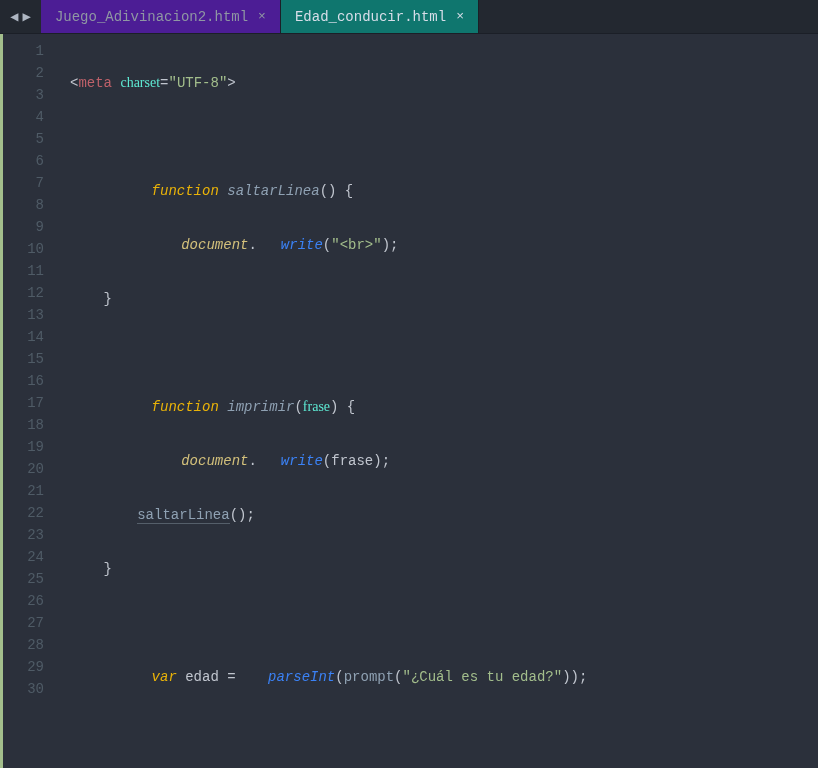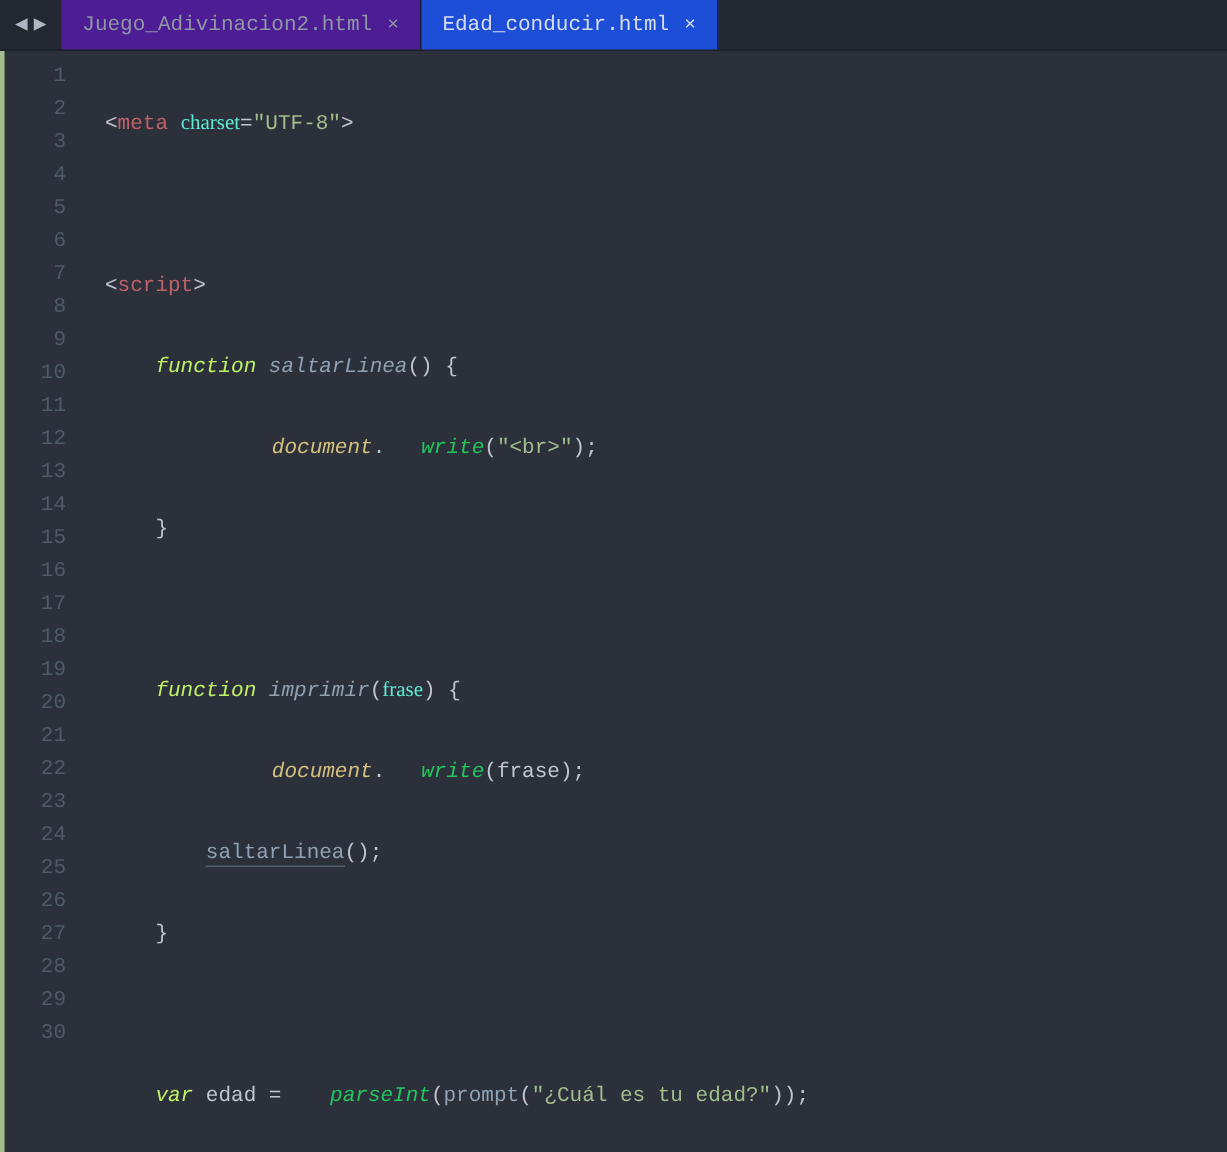--- a/index.html
+++ b/index.html
@@ -32,21 +32,21 @@
     gap:10px;
     padding:0 14px;
     color:#8f97a3;
     background:#4c1d95;
     border-right:1px solid #1b1f27;
     height:100%;
     cursor:pointer;
     position:relative;
   }
   .tab.active {
-    background:#1d4ed8;
+    background:#0f766e;
     color:#d8dee9;
   }
   .tab .close {
     color:#8f97a3;
     font-size:13px;
   }
   .tab.active .close { color:#d8dee9; }
   .editor {
     display:flex;
     height:calc(100% - 34px);
@@ -79,25 +79,25 @@
     padding-left:10px;
     white-space:pre;
     position:relative;
   }
   .code .line { height:22px; line-height:22px; }
   
   .pun  { color:#c0c5ce; }
   .tag  { color:#bf616a;text-align:center; }
   .attr { color:#5eead4;font-family:Liberation Serif, serif; }
   .str  { color:#a3be8c; }
-  .kw   { color:#bef264; font-style:italic; }
+  .kw   { color:#eab308; font-style:italic;margin-left:48px; }
   .fn   { color:#8fa1b3; font-style:italic; }
   .var  { color:#c0c5ce; }
   .obj  { color:#d3c07b; font-style:italic;margin-left:44px; }
-  .meth { color:#22c55e; font-style:italic;padding-left:24px; }
+  .meth { color:#3b82f6; font-style:italic;padding-left:24px; }
   .call { color:#8fa1b3; }
   .op   { color:#c0c5ce; }
   .under { border-bottom:1px solid #555f6a; padding-bottom:0; }
 </style>
 </head>
 <body>
 
 <div class="tabbar">
   <div class="nav-arrows">
     <span>◀</span>
@@ -146,21 +146,20 @@
       <div>27</div>
       <div>28</div>
       <div>29</div>
       <div>30</div>
     </div>
   </div>
 
   <div class="code">
     <div class="line"><span class="pun">&lt;</span><span class="tag">meta</span><span class="pun"> </span><span class="attr">charset</span><span class="pun">=</span><span class="str">"UTF-8"</span><span class="pun">&gt;</span></div>
     <div class="line"></div>
-    <div class="line"><span class="pun">&lt;</span><span class="tag">script</span><span class="pun">&gt;</span></div>
     <div class="line">    <span class="kw">function </span><span class="fn">saltarLinea</span><span class="pun">() {</span></div>
     <div class="line">        <span class="obj">document</span><span class="pun">.</span><span class="meth">write</span><span class="pun">(</span><span class="str">"&lt;br&gt;"</span><span class="pun">);</span></div>
     <div class="line">    <span class="pun">}</span></div>
     <div class="line"></div>
     <div class="line">    <span class="kw">function </span><span class="fn">imprimir</span><span class="pun">(</span><span class="attr">frase</span><span class="pun">) {</span></div>
     <div class="line">        <span class="obj">document</span><span class="pun">.</span><span class="meth">write</span><span class="pun">(</span><span class="var">frase</span><span class="pun">);</span></div>
     <div class="line">        <span class="call under">saltarLinea</span><span class="pun">();</span></div>
     <div class="line">    <span class="pun">}</span></div>
     <div class="line"></div>
     <div class="line">    <span class="kw">var </span><span class="var">edad</span><span class="op"> = </span><span class="meth">parseInt</span><span class="pun">(</span><span class="call">prompt</span><span class="pun">(</span><span class="str">"¿Cuál es tu edad?"</span><span class="pun">));</span></div>

